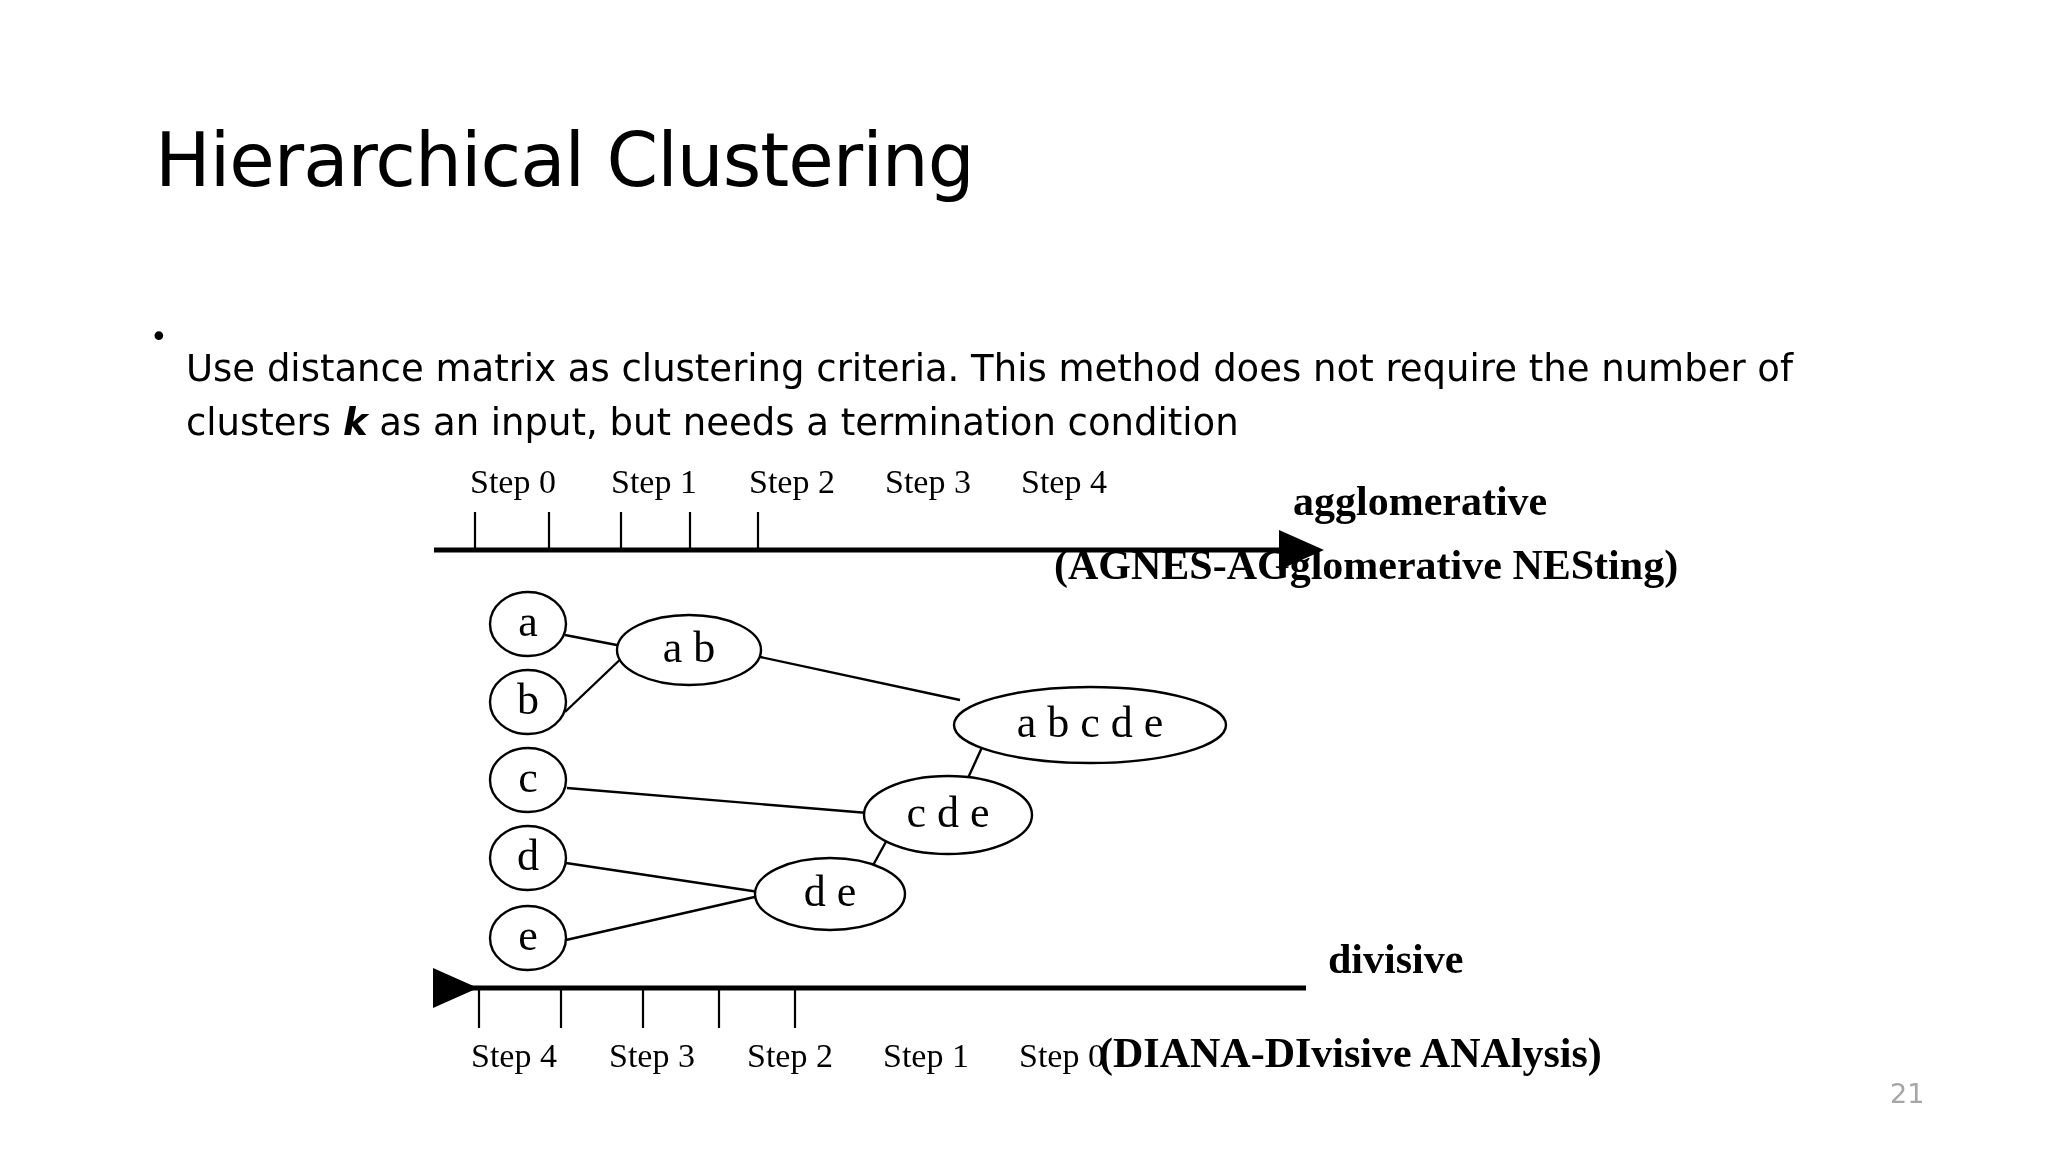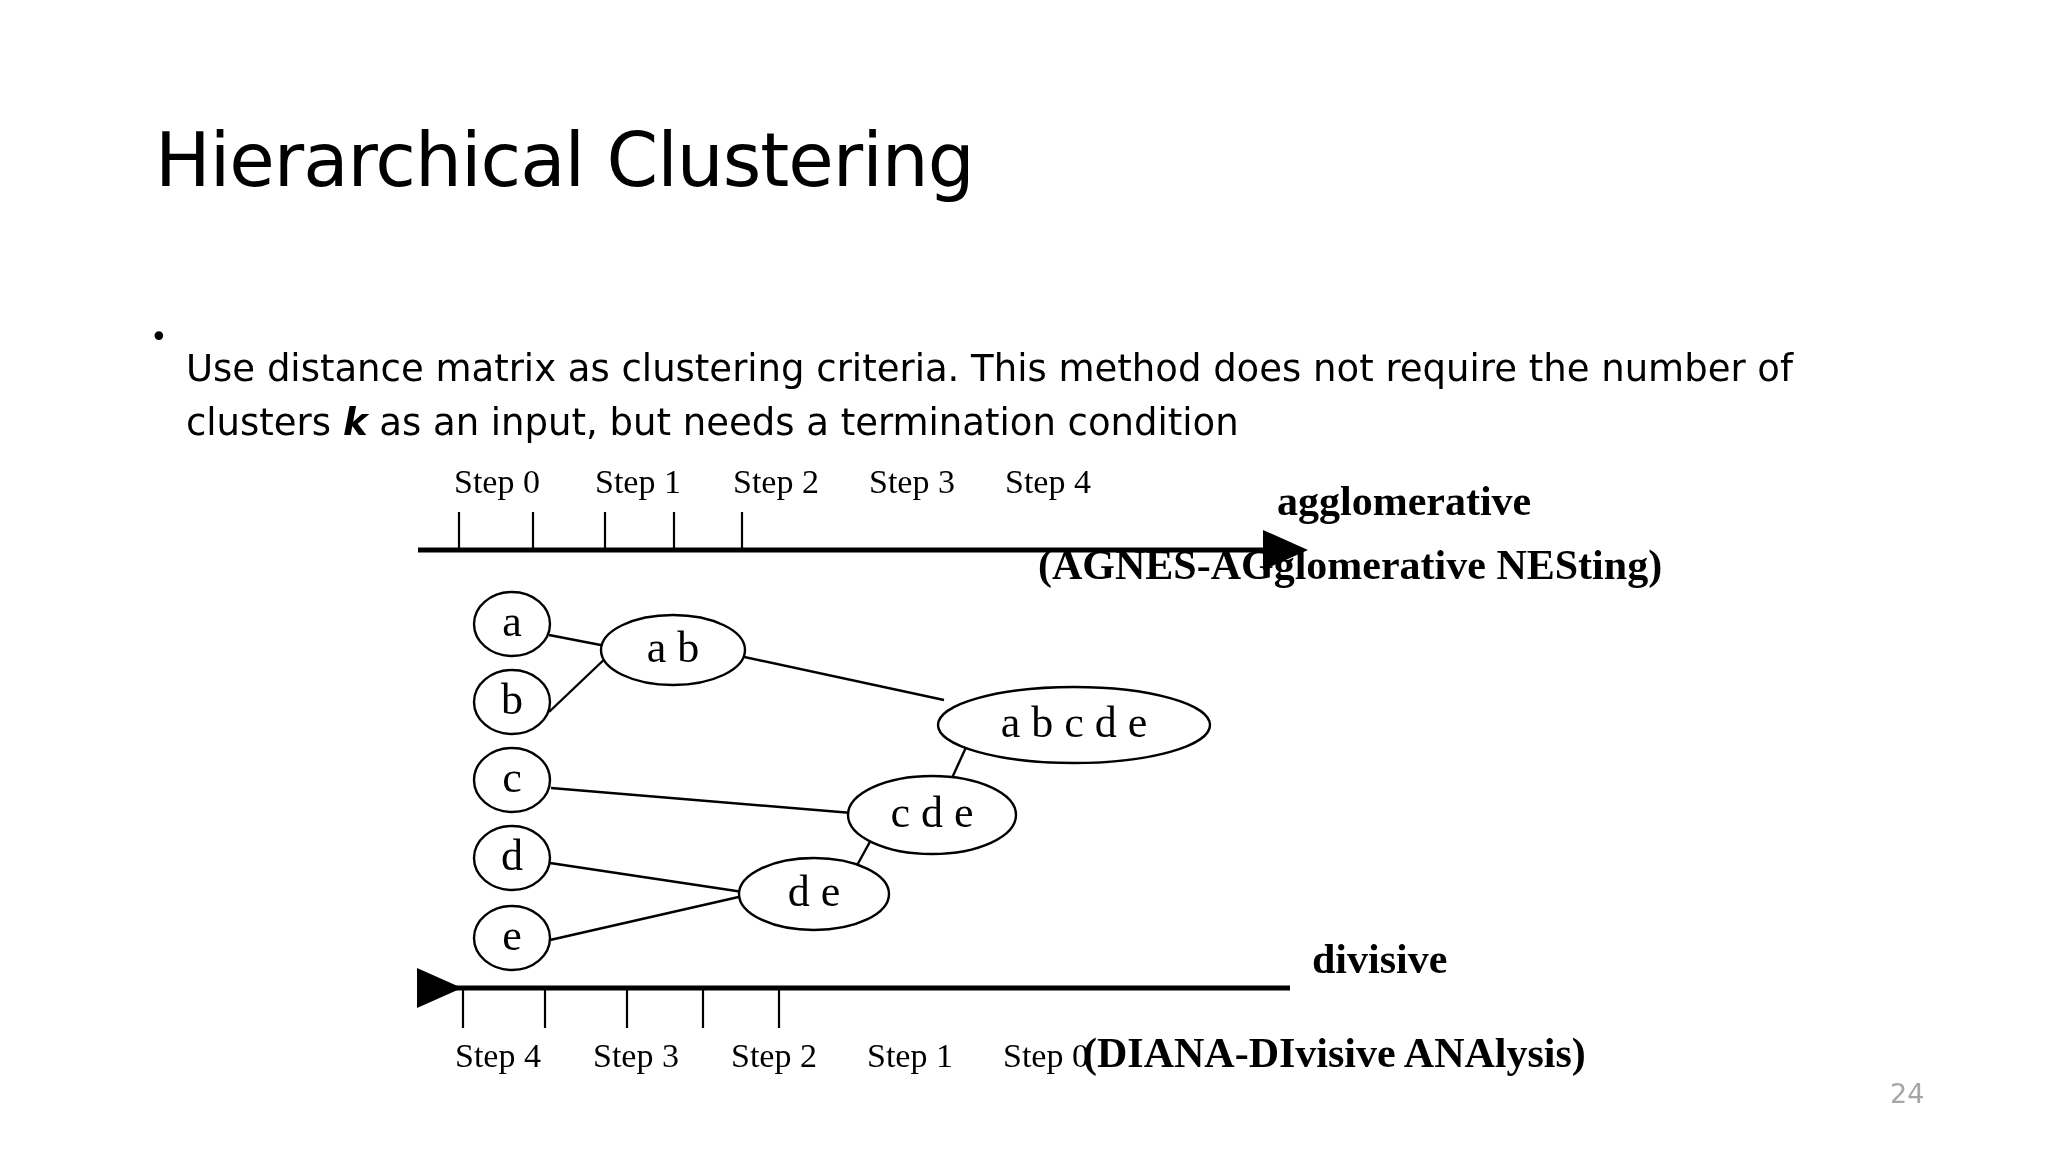--- a/index.html
+++ b/index.html
@@ -58,21 +58,21 @@
     margin-top: 32px;
   }
   .bullet-text b {
     font-weight: 700;
     font-style: italic;
   }
 
   
   #diagram {
     position: absolute;
-    left: 0;
+    left: 16px;
     top: 440px;
     width: 1664px;
     height: 640px;
   }
   #diagram svg {
     display: block;
   }
 
   .step-label {
     font-family: "Liberation Serif", serif;
@@ -247,15 +247,15 @@
         <text class="step-label" x="910" y="627" text-anchor="middle">Step 1</text>
         <text class="step-label" x="1046" y="627" text-anchor="middle">Step 0</text>
 
         <text class="side-label" x="1312" y="533">divisive</text>
         <text class="side-label-sub" x="1083" y="627">(DIANA-DIvisive ANAlysis)</text>
       </g>
 
     </svg>
   </div>
 
-  <div id="page-number">24</div>
+  <div id="page-number">21</div>
 
 </div>
 
 </body></html>

